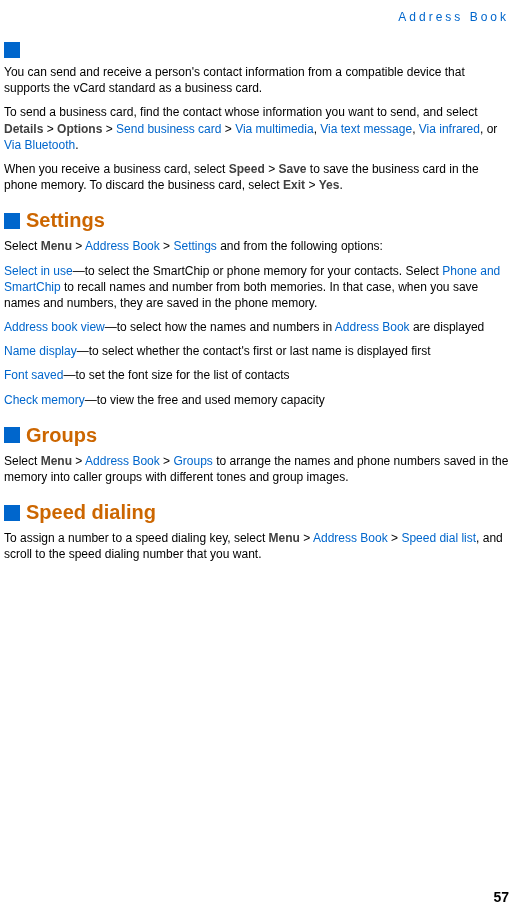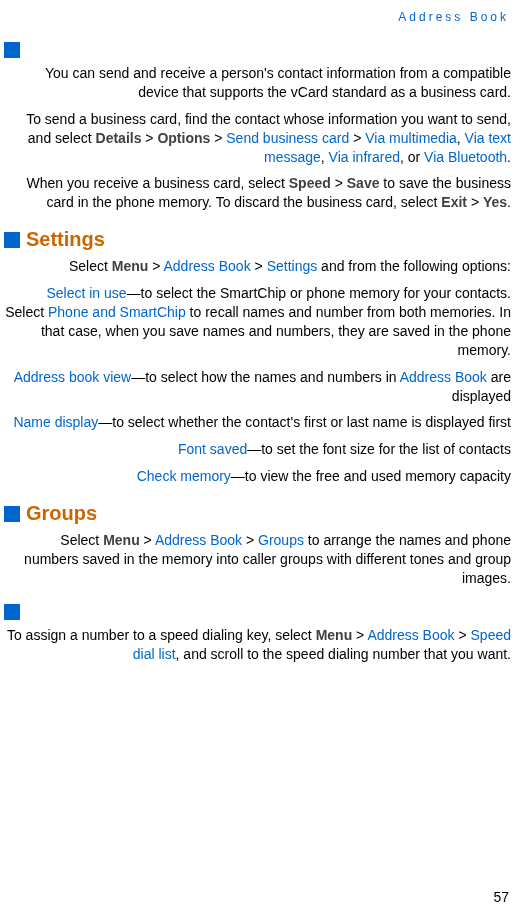--- a/index.html
+++ b/index.html
@@ -38,39 +38,38 @@
       background: #0066cc;
       margin-right: 6px;
       flex-shrink: 0;
     }
     .heading-text {
       color: #cc6600;
       font-size: 20px;
       font-weight: bold;
     }
     p {
-      font-size: 14px;
+      font-size: 12px;
       line-height: 1.35;
       color: #000;
       margin-bottom: 8px;
-      text-align: right;
     }
     .term {
       color: #404040;
       font-weight: bold;
     }
     .term-italic {
       color: #0066cc;
     }
     .page-number {
       position: absolute;
       bottom: 8px;
       right: 10px;
       font-size: 14px;
-      font-weight: normal;
+      font-weight: bold;
     }
   </style>
 </head>
 <body>
 
 <div class="header-text">Address Book</div>
 
 <div class="section-heading">
   <div class="square-bullet"></div>
 </div>
@@ -90,16 +89,17 @@
 <p><span class="term-italic">Check memory</span><span>—to view the free and used memory capacity</span></p>
 
 <div class="section-heading">
   <div class="square-bullet"></div>
   <span class="heading-text">Groups</span>
 </div>
 <p><span>Select </span><span class="term">Menu</span><span> &gt; </span><span class="term-italic">Address Book</span><span> &gt; </span><span class="term-italic">Groups</span><span> to arrange the names and phone numbers saved in the memory into caller groups with different tones and group images.</span></p>
 
 <div class="section-heading">
   <div class="square-bullet"></div>
+  <span class="heading-text">Speed dialing</span>
 </div>
 <p><span>To assign a number to a speed dialing key, select </span><span class="term">Menu</span><span> &gt; </span><span class="term-italic">Address Book</span><span> &gt; </span><span class="term-italic">Speed dial list</span><span>, and scroll to the speed dialing number that you want.</span></p>
 
 <div class="page-number">57</div>
 
 </body></html>

